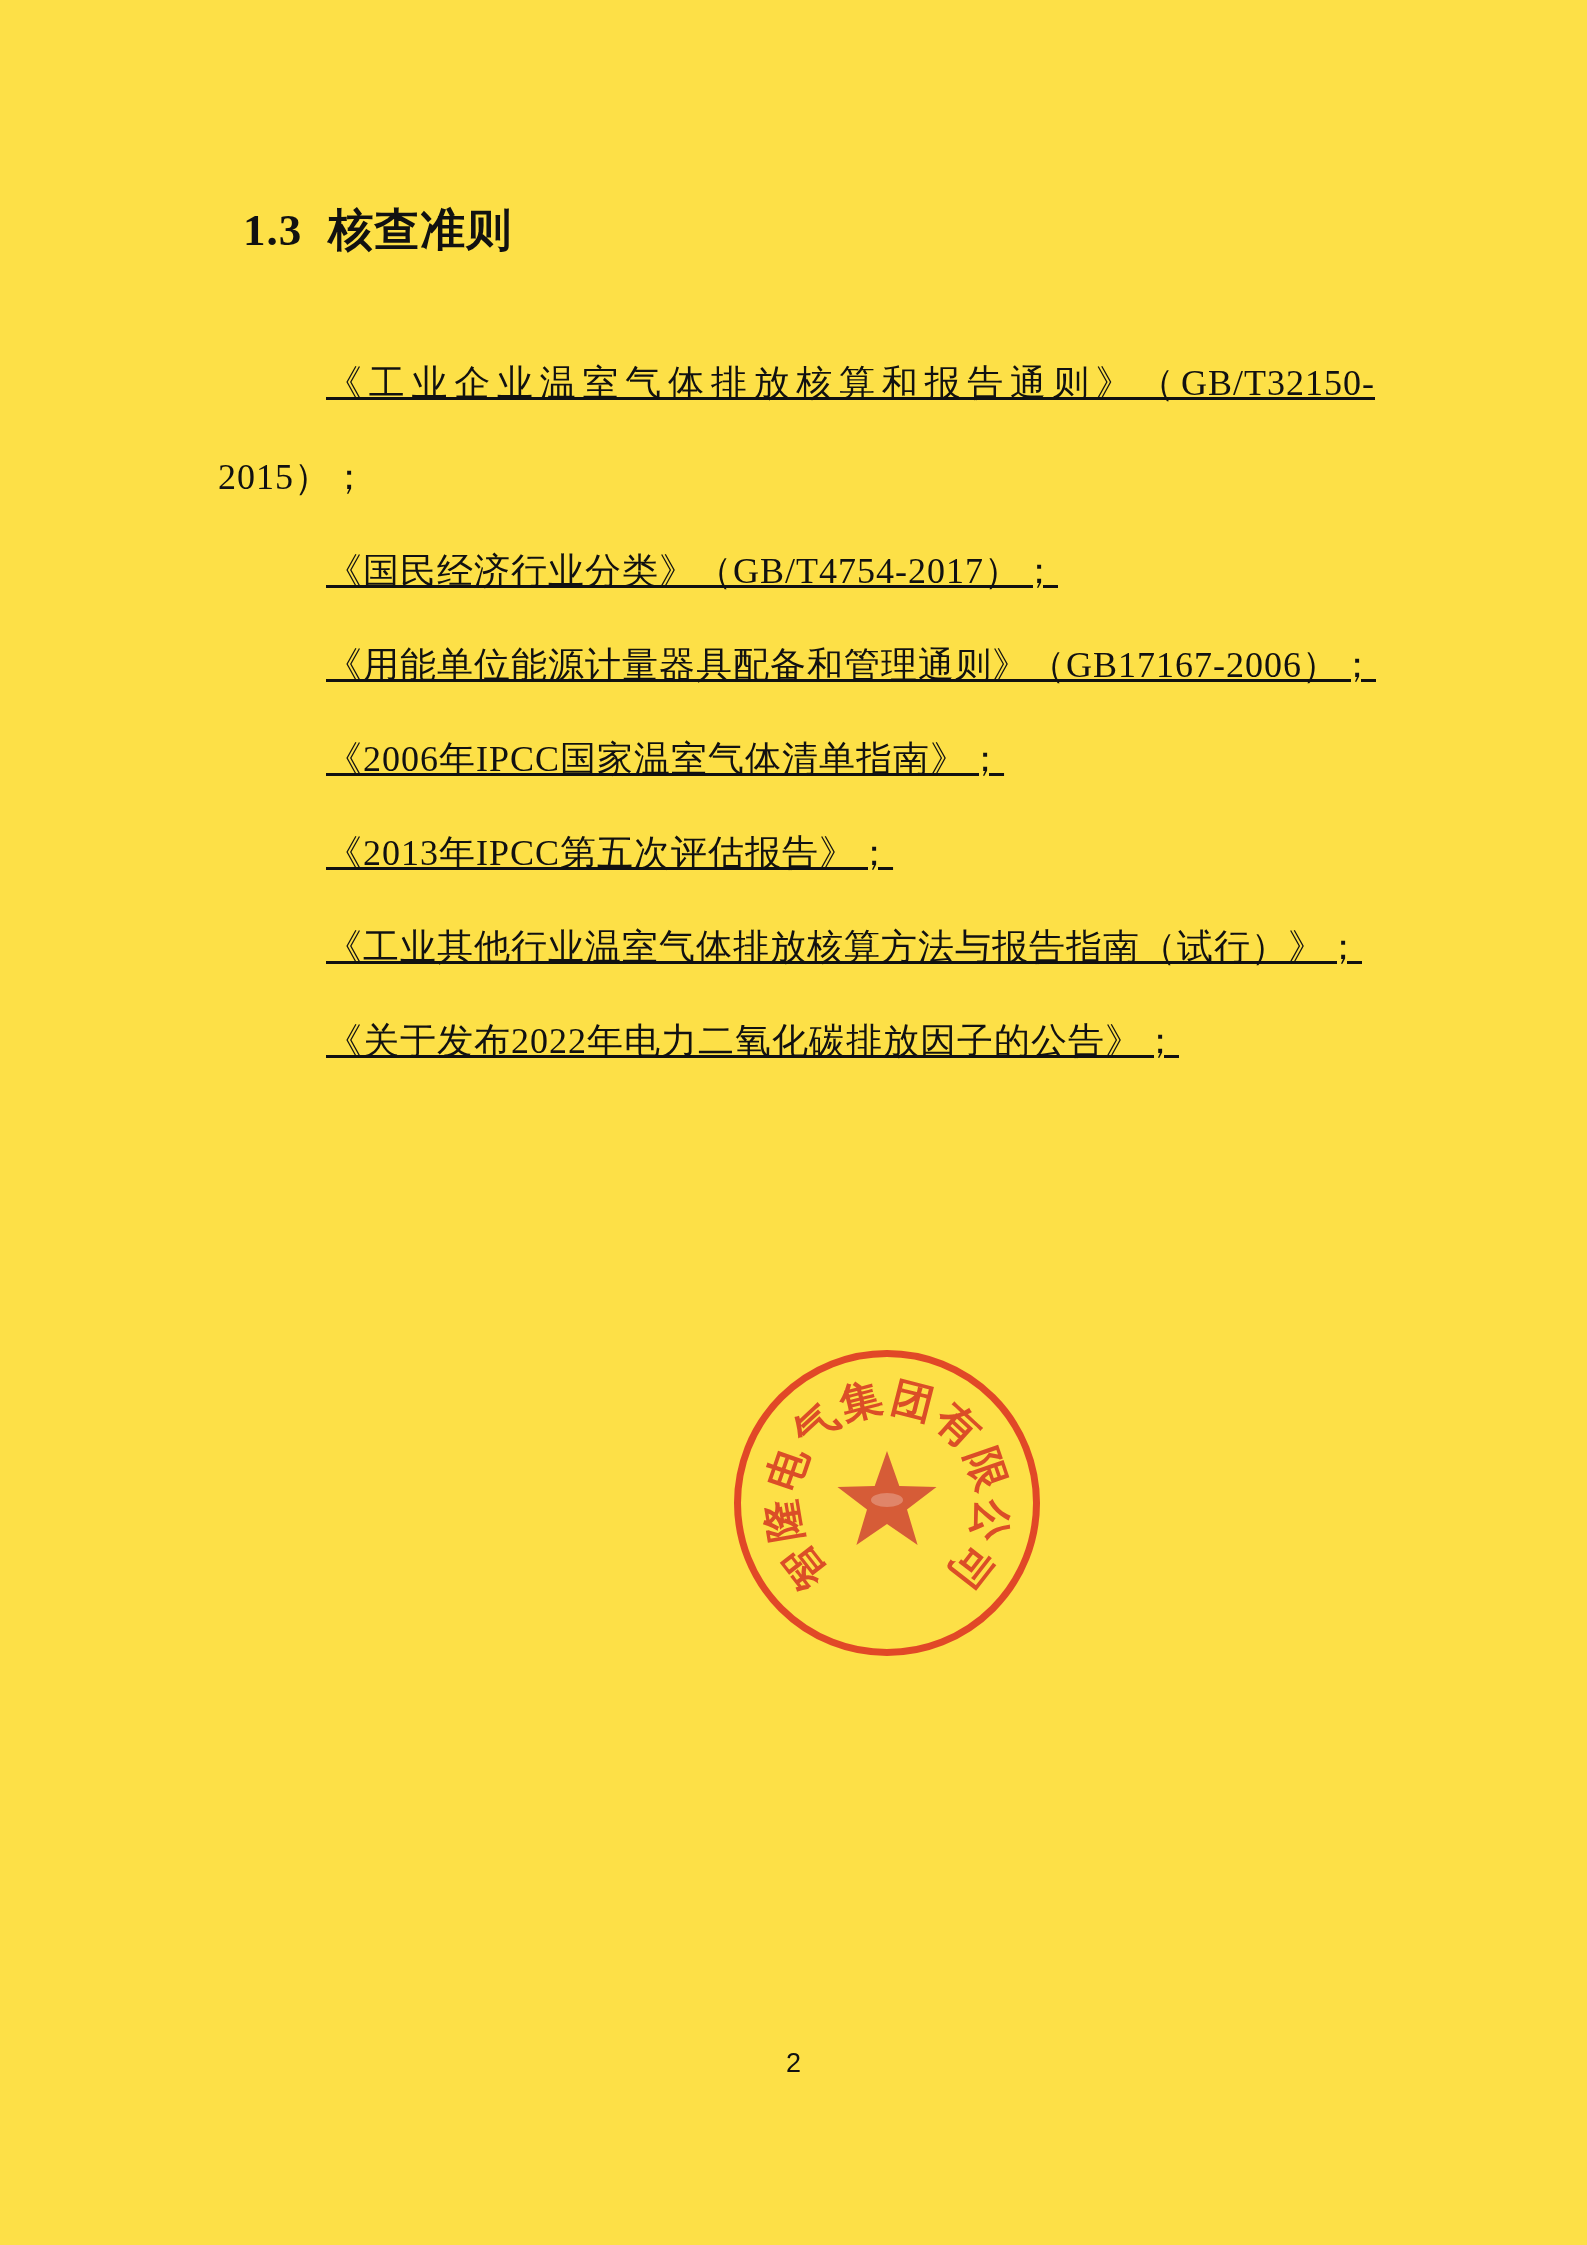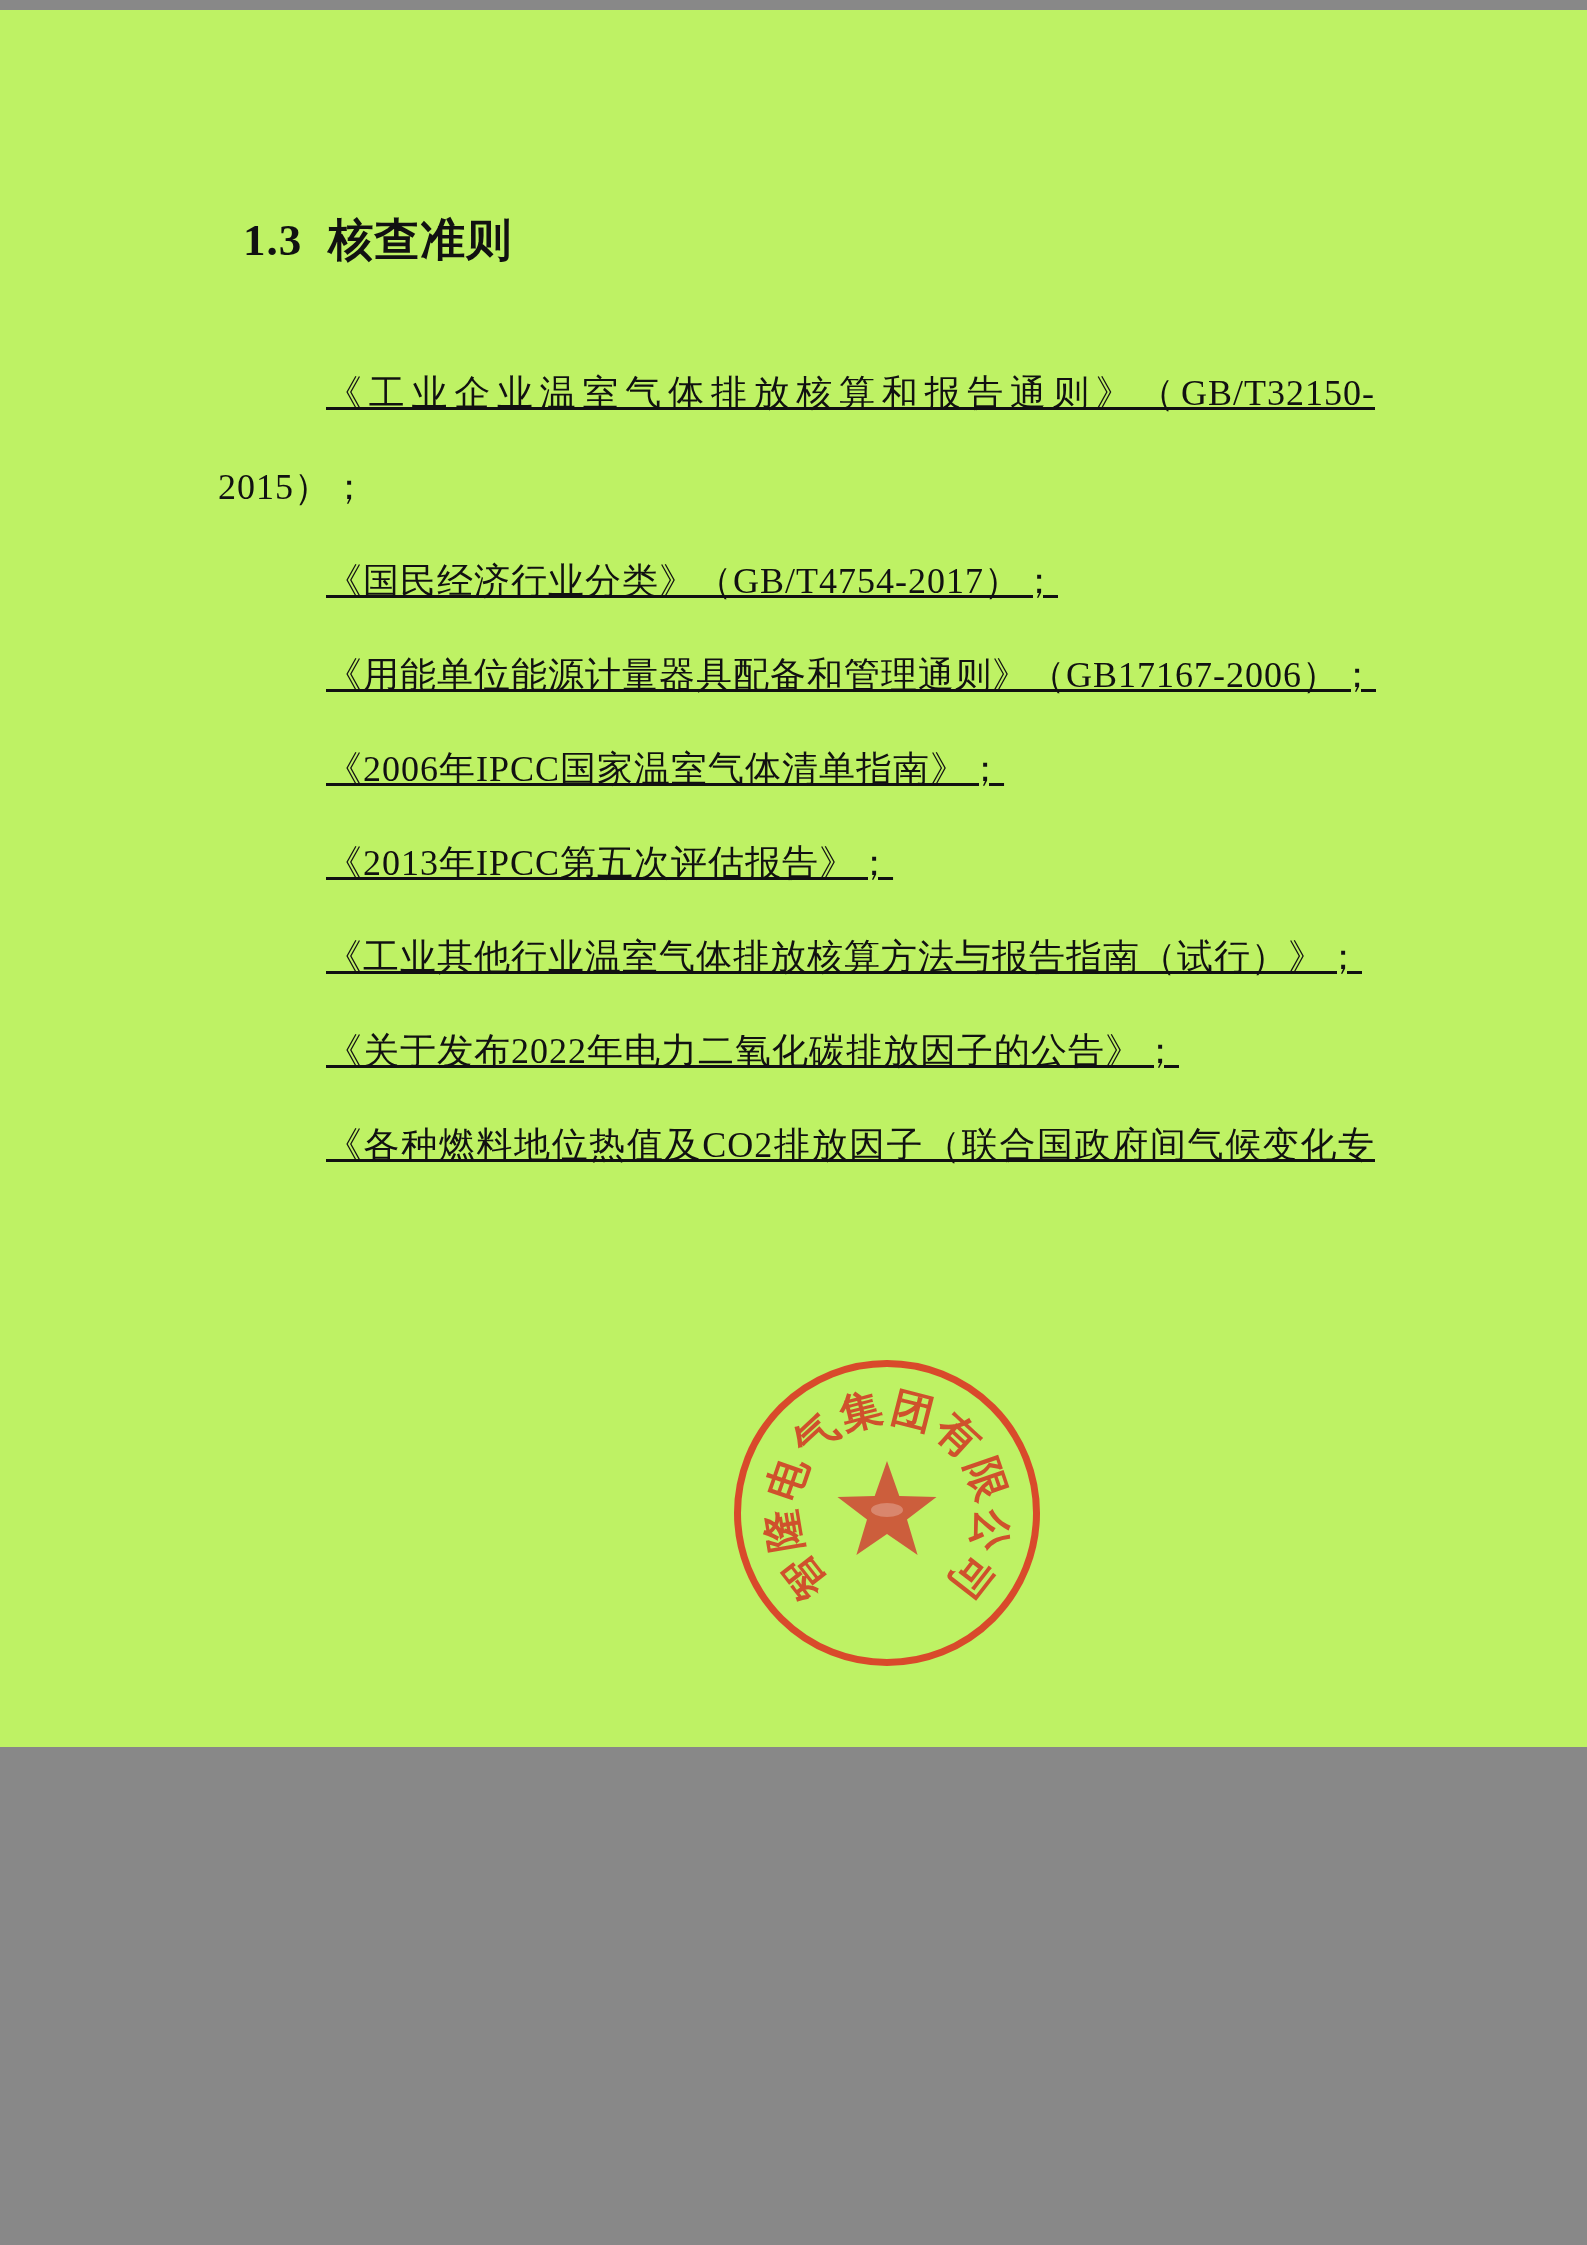--- a/index.html
+++ b/index.html
@@ -1,21 +1,21 @@
 <!DOCTYPE html>
 <html><head>
 <meta charset="utf-8">
 <style>
   html,body { margin:0; padding:0; background:#888; }
   .page {
     position: relative;
     width: 1587px;
-    height: 1737px;
-    margin: 10px auto;
-    background: #bef264;
+    height: 2245px;
+    margin: 0 auto;
+    background: #fde047;
     overflow: hidden;
     font-family: "Liberation Serif", "DejaVu Serif", serif;
     color: #111111;
   }
   .heading {
     position: absolute;
     top: 200px;
     left: 243px;
     font-size: 45px;
     font-weight: bold;
@@ -92,21 +92,20 @@
 
   <div class="body-block">
     <div class="line indent fill">《工业企业温室气体排放核算和报告通则》（GB/T32150-</div>
     <div class="line">2015）；</div>
     <div class="line indent">《国民经济行业分类》（GB/T4754-2017）；</div>
     <div class="line indent">《用能单位能源计量器具配备和管理通则》（GB17167-2006）；</div>
     <div class="line indent">《2006年IPCC国家温室气体清单指南》；</div>
     <div class="line indent">《2013年IPCC第五次评估报告》；</div>
     <div class="line indent">《工业其他行业温室气体排放核算方法与报告指南（试行）》；</div>
     <div class="line indent">《关于发布2022年电力二氧化碳排放因子的公告》；</div>
-    <div class="line indent fill">《各种燃料地位热值及CO2排放因子（联合国政府间气候变化专</div>
   </div>
 
   <div class="seal">
     <div class="seal-ring"></div>
     <svg class="seal-star" width="120" height="120" viewBox="0 0 120 120">
       <polygon points="60,8 72.3,43 109.5,43.9 80,66.5 90.6,102.1 60,81 29.4,102.1 40,66.5 10.5,43.9 47.7,43" fill="#cf4435" opacity="0.85"></polygon>
       <ellipse cx="60" cy="57" rx="16" ry="7" fill="#ffffff" opacity="0.25"></ellipse>
     </svg>
     <div id="seal-arc">
         <span class="seal-char" style="transform: translate(-50%, -50%) rotate(-128deg) translateY(-105px);">智</span>

